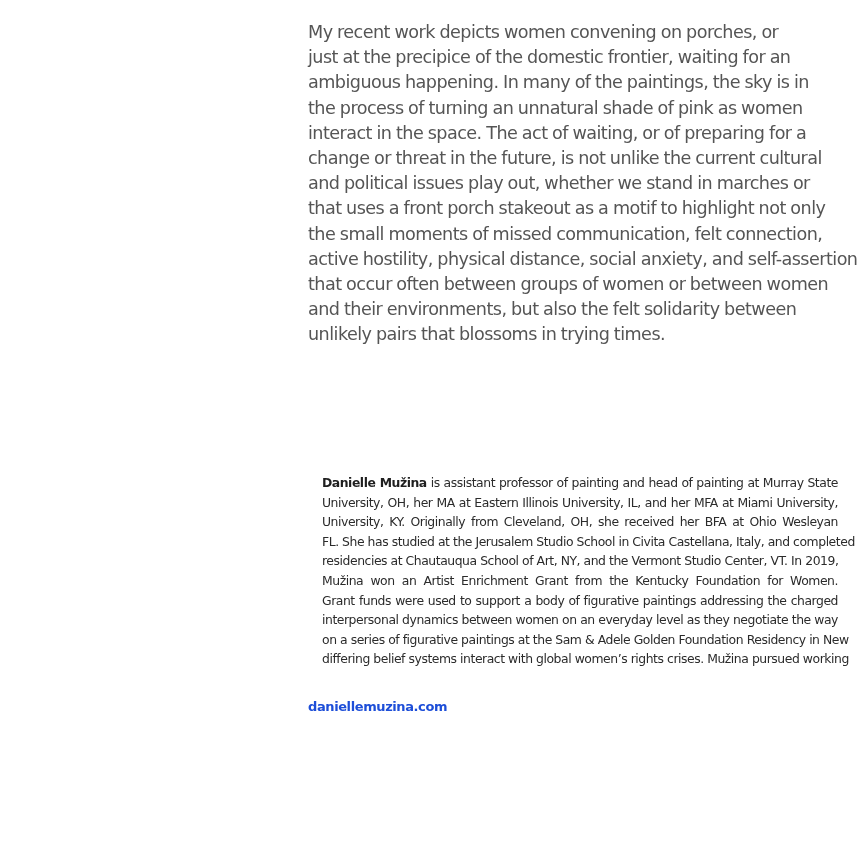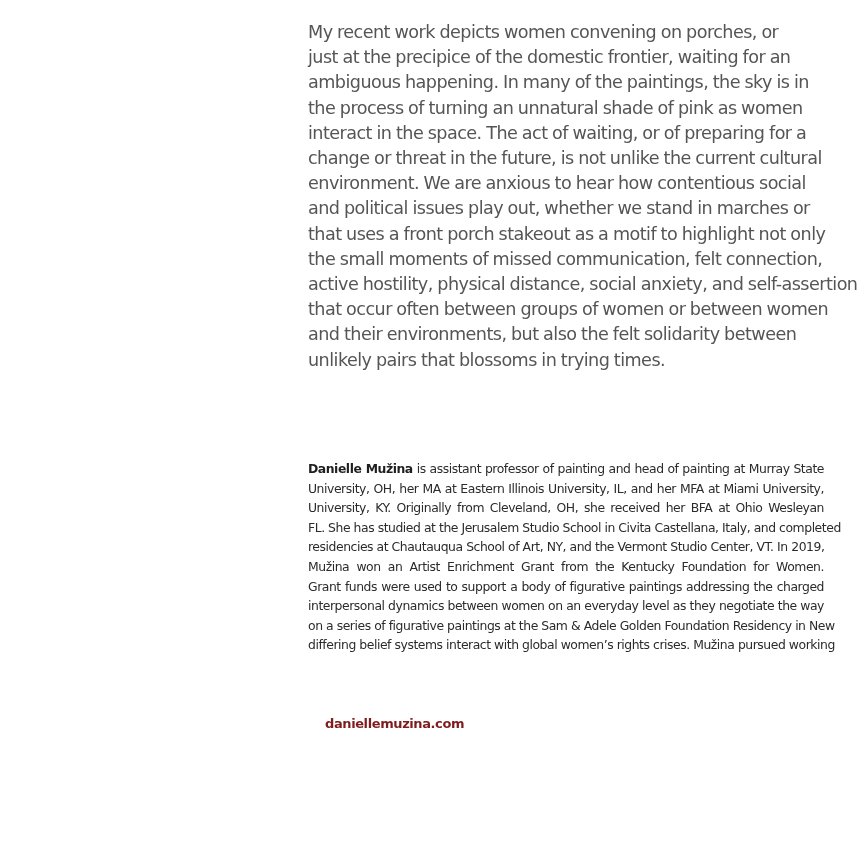--- a/index.html
+++ b/index.html
@@ -28,21 +28,21 @@
   }
   .statement .line {
     display: block;
     white-space: nowrap;
   }
   .bio {
     position: absolute;
     left: 308px;
     top: 459px;
     width: 516px;
-    margin: 0;
+    margin: 14px;
     font-family: "DejaVu Sans", sans-serif;
     font-size: 12.4px;
     line-height: 19.6px;
     letter-spacing: -0.45px;
     color: #2b2b2b;
     text-align: justify;
   }
   .bio .line {
     display: block;
     text-align: justify;
@@ -53,40 +53,39 @@
     text-align-last: left;
   }
   .bio .name {
     font-weight: bold;
     color: #1f1f1f;
   }
   .website {
     position: absolute;
     left: 308px;
     top: 699px;
-    margin: 17px;
+    margin: 0;
     font-family: "DejaVu Sans", sans-serif;
     font-size: 13px;
     font-weight: bold;
     letter-spacing: -0.4px;
-    color: #7f1d1d;
+    color: #1d4ed8;
     text-decoration: none;
   }
 </style>
 </head>
 <body>
 
 <div class="statement">
   <span class="line">My recent work depicts women convening on porches, or</span>
   <span class="line">just at the precipice of the domestic frontier, waiting for an</span>
   <span class="line">ambiguous happening. In many of the paintings, the sky is in</span>
   <span class="line">the process of turning an unnatural shade of pink as women</span>
   <span class="line">interact in the space. The act of waiting, or of preparing for a</span>
   <span class="line">change or threat in the future, is not unlike the current cultural</span>
-  <span class="line">environment. We are anxious to hear how contentious social</span>
   <span class="line">and political issues play out, whether we stand in marches or</span>
   <span class="line">that uses a front porch stakeout as a motif to highlight not only</span>
   <span class="line">the small moments of missed communication, felt connection,</span>
   <span class="line">active hostility, physical distance, social anxiety, and self-assertion</span>
   <span class="line">that occur often between groups of women or between women</span>
   <span class="line">and their environments, but also the felt solidarity between</span>
   <span class="line">unlikely pairs that blossoms in trying times.</span>
 </div>
 
 <div class="bio">

